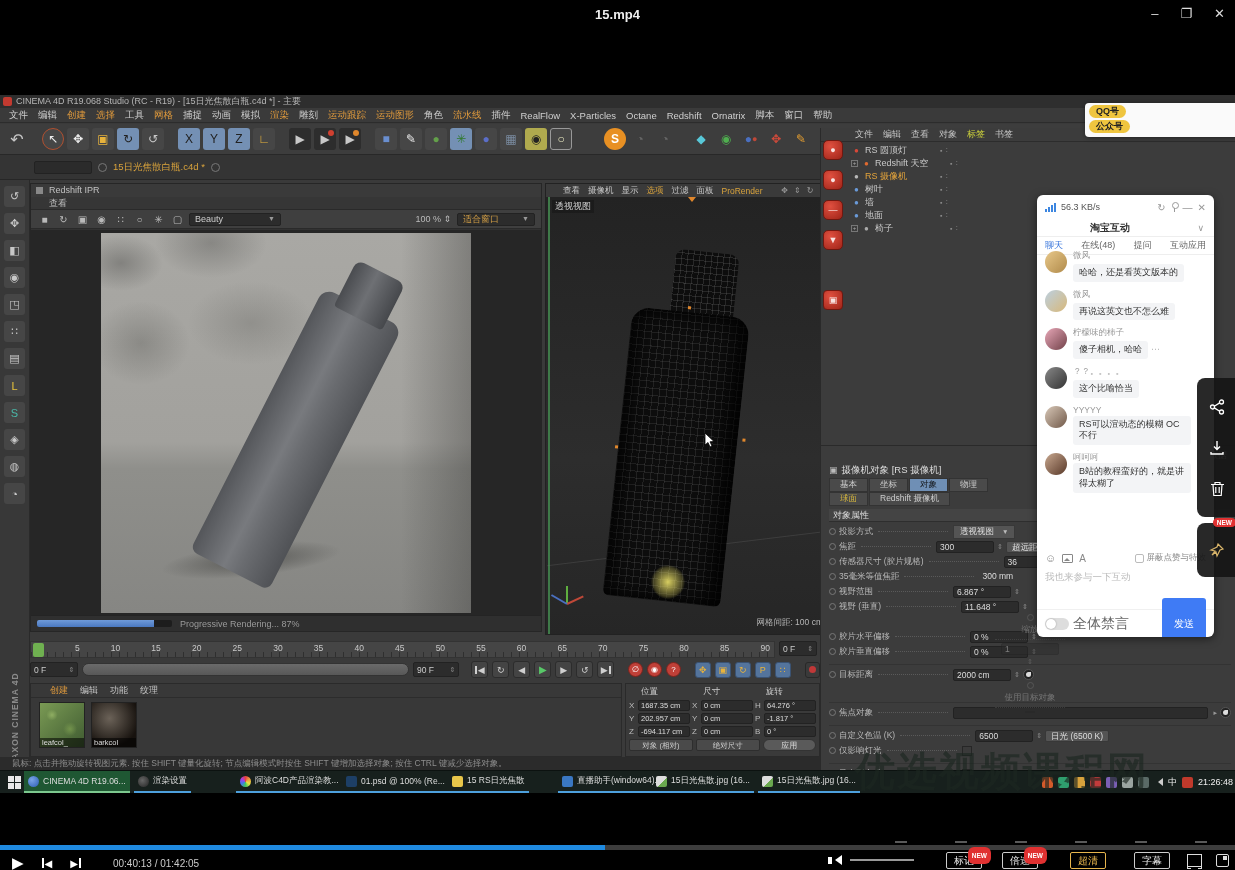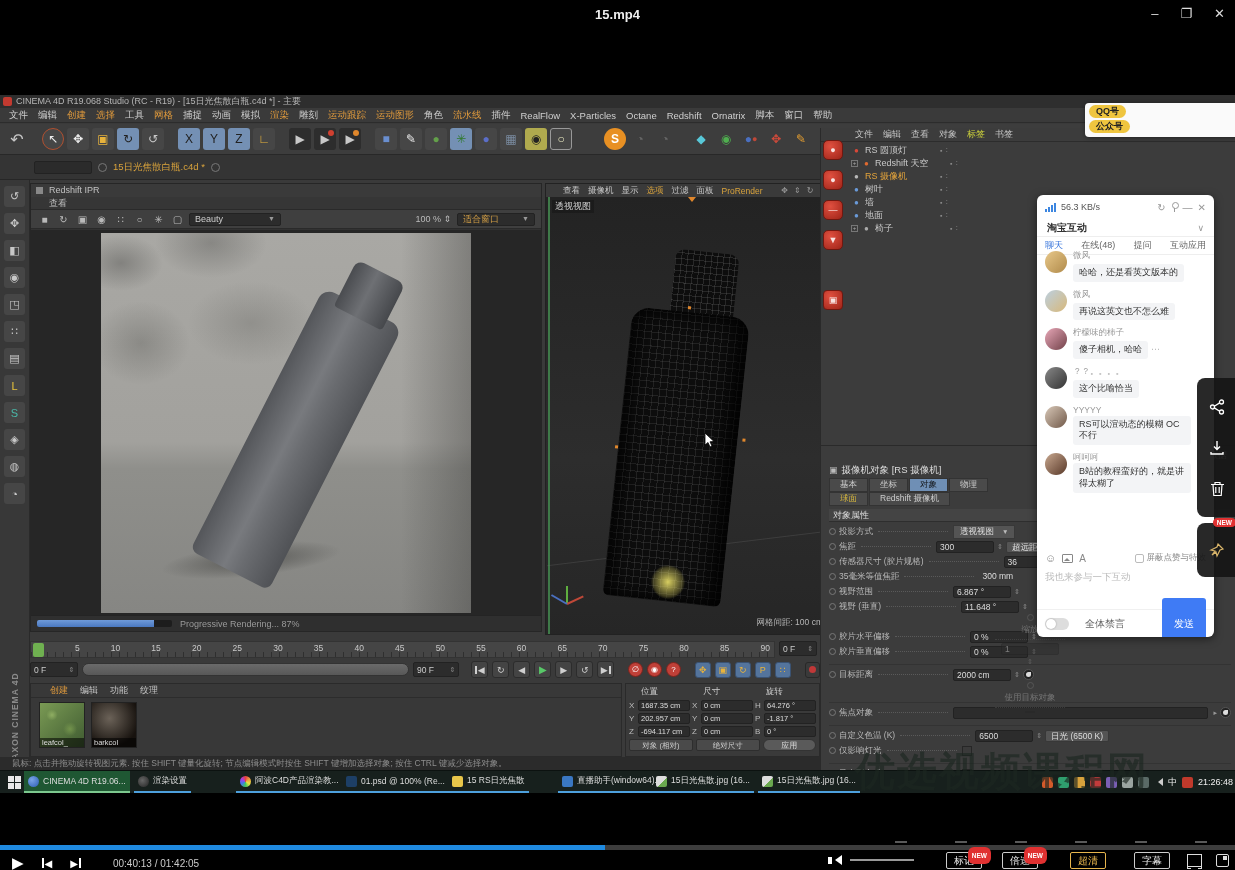--- a/index.html
+++ b/index.html
@@ -210,21 +210,21 @@
   .ch-head { height:24px; display:flex; align-items:center; gap:5px; padding:0 8px; }
   .sig { display:flex; align-items:flex-end; gap:1px; }
   .sig i { width:2px; background:#3c86e0; display:block; }
   .ch-speed { color:#555; font-size:9px; }
   .ch-ic { color:#999; font-size:10px; margin-left:auto; }
   .ch-ic2 { color:#999; font-size:10px; }
   .ch-pin { width:7px; height:10px; position:relative; }
   .ch-pin::before { content:""; position:absolute; top:0; left:1px; width:5px; height:5px; border:1px solid #999; border-radius:50%; }
   .ch-pin::after { content:""; position:absolute; top:6px; left:3px; width:1px; height:4px; background:#999; }
   .ch-title { height:18px; display:flex; align-items:center; padding:0 10px; border-bottom:1px solid #eee; }
-  .ch-title b { color:#333; font-size:10px; font-weight:bold; }
+  .ch-title b { color:#333; font-size:10px; font-weight:bold;margin-left:43px; }
   .ch-title .chev { margin-left:auto; color:#999; font-size:9px; }
   .ch-tabs { height:18px; display:flex; align-items:center; gap:0; border-bottom:1px solid #eee; padding:0 8px; justify-content:space-between; }
   .ch-tab { color:#666; font-size:9px; }
   .ch-tab.on { color:#3c78dc; }
   .ch-msgs { position:absolute; top:62px; left:0; right:0; bottom:94px; padding:0 8px; overflow:hidden; margin-top:-8px; }
   .msg { margin-bottom:6px; position:relative; min-height:30px; }
   .msg .ava { position:absolute; left:0; top:2px; width:22px; height:22px; border-radius:50%; }
   .av1 { background:linear-gradient(135deg,#e8c88a,#b08a4a); } .av2 { background:linear-gradient(135deg,#bcd0e0,#d8b87a); }
   .av3 { background:linear-gradient(135deg,#e8a8b8,#704048); } .av4 { background:linear-gradient(135deg,#888,#333); }
   .av5 { background:linear-gradient(135deg,#d8c8b8,#705848); } .av6 { background:linear-gradient(135deg,#c8a890,#583828); }
@@ -235,21 +235,21 @@
   .ch-toolbar { position:absolute; bottom:70px; left:0; right:0; height:18px; display:flex; align-items:center; gap:6px; padding:0 8px; }
   .ch-toolbar .tic { color:#888; font-size:11px; }
   .imgic { width:11px; height:9px; border:1px solid #888; border-radius:1px; position:relative; }
   .imgic::after { content:""; position:absolute; left:1px; bottom:1px; border-left:3px solid transparent; border-right:3px solid transparent; border-bottom:3px solid #888; }
   .ch-chk { margin-left:auto; display:flex; align-items:center; gap:3px; color:#888; font-size:8.5px; white-space:nowrap; overflow:hidden; }
   .ch-chk i { width:9px; height:9px; border:1px solid #bbb; border-radius:2px; flex:0 0 auto; }
   .ch-input { position:absolute; bottom:30px; left:0; right:0; height:38px; padding:2px 8px; color:#bbb; font-size:9.5px; }
   .ch-foot { position:absolute; bottom:0; left:0; right:0; height:28px; display:flex; align-items:center; padding:0 8px; border-top:1px solid #f0f0f0; }
   .tgl { width:24px; height:12px; background:#ddd; border-radius:6px; position:relative; }
   .tgl::after { content:""; position:absolute; left:1px; top:1px; width:10px; height:10px; background:#fff; border-radius:50%; box-shadow:0 0 2px rgba(0,0,0,.3); }
-  .tgl-label { color:#666; font-size:10px; margin-left:16px; }
+  .tgl-label { color:#666; font-size:14px; margin-left:4px; }
   .send { margin-left:auto; background:#3f7bf5; color:#fff; font-size:10px; border-radius:3px; padding:19px 12px; }
 
   
   .fab { position:absolute; left:1197px; top:283px; width:40px; height:139px; background:rgba(22,22,22,.92); border-radius:8px 0 0 8px; display:flex; flex-direction:column; align-items:center; justify-content:space-around; padding:8px 0; }
   .pinbox { position:absolute; left:1197px; top:428px; width:40px; height:54px; background:rgba(22,22,22,.92); border-radius:8px 0 0 8px; display:flex; align-items:center; justify-content:center; }
   .newbadge { position:absolute; top:-5px; right:1px; background:#e03131; color:#fff; font-size:6.5px; font-weight:bold; border-radius:6px; padding:1px 4px; }
 
   
   .qqcard { position:absolute; left:1085px; top:8px; width:155px; height:34px; background:#fafafa; border-radius:4px; box-shadow:0 1px 4px rgba(0,0,0,.4); padding:2px 0 0 4px; }
   .pill { display:block; background:#efc53f; color:#222; font-size:9px; font-weight:bold; border-radius:7px; padding:0 7px; height:13px; line-height:13px; width:max-content; margin-bottom:2px; }

